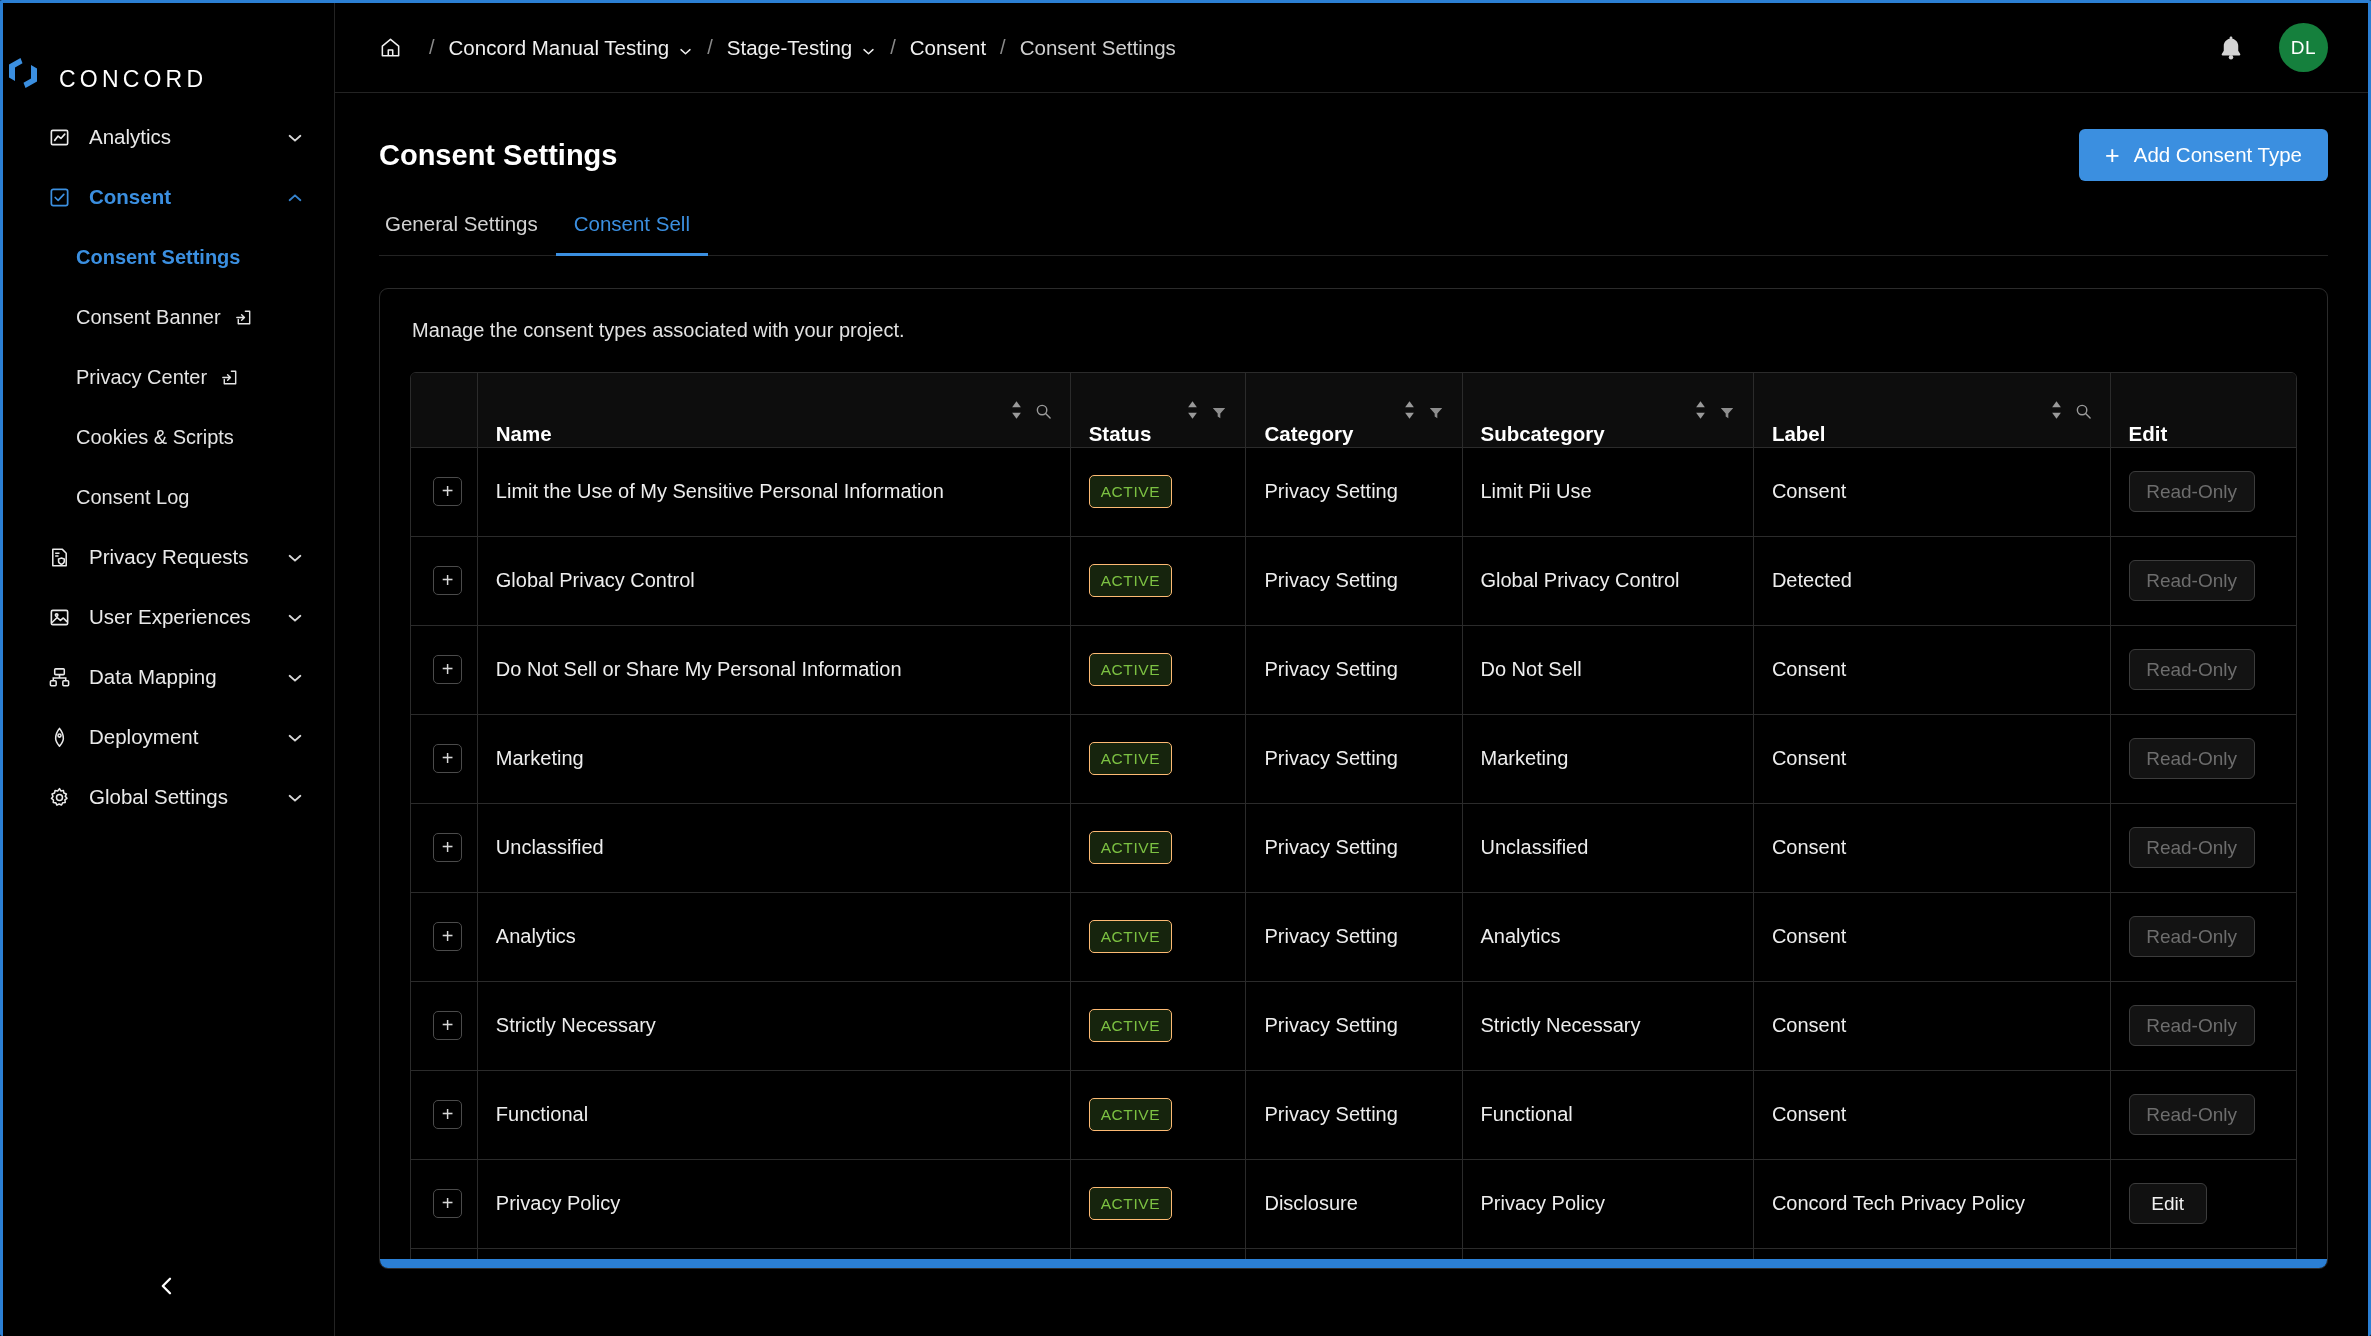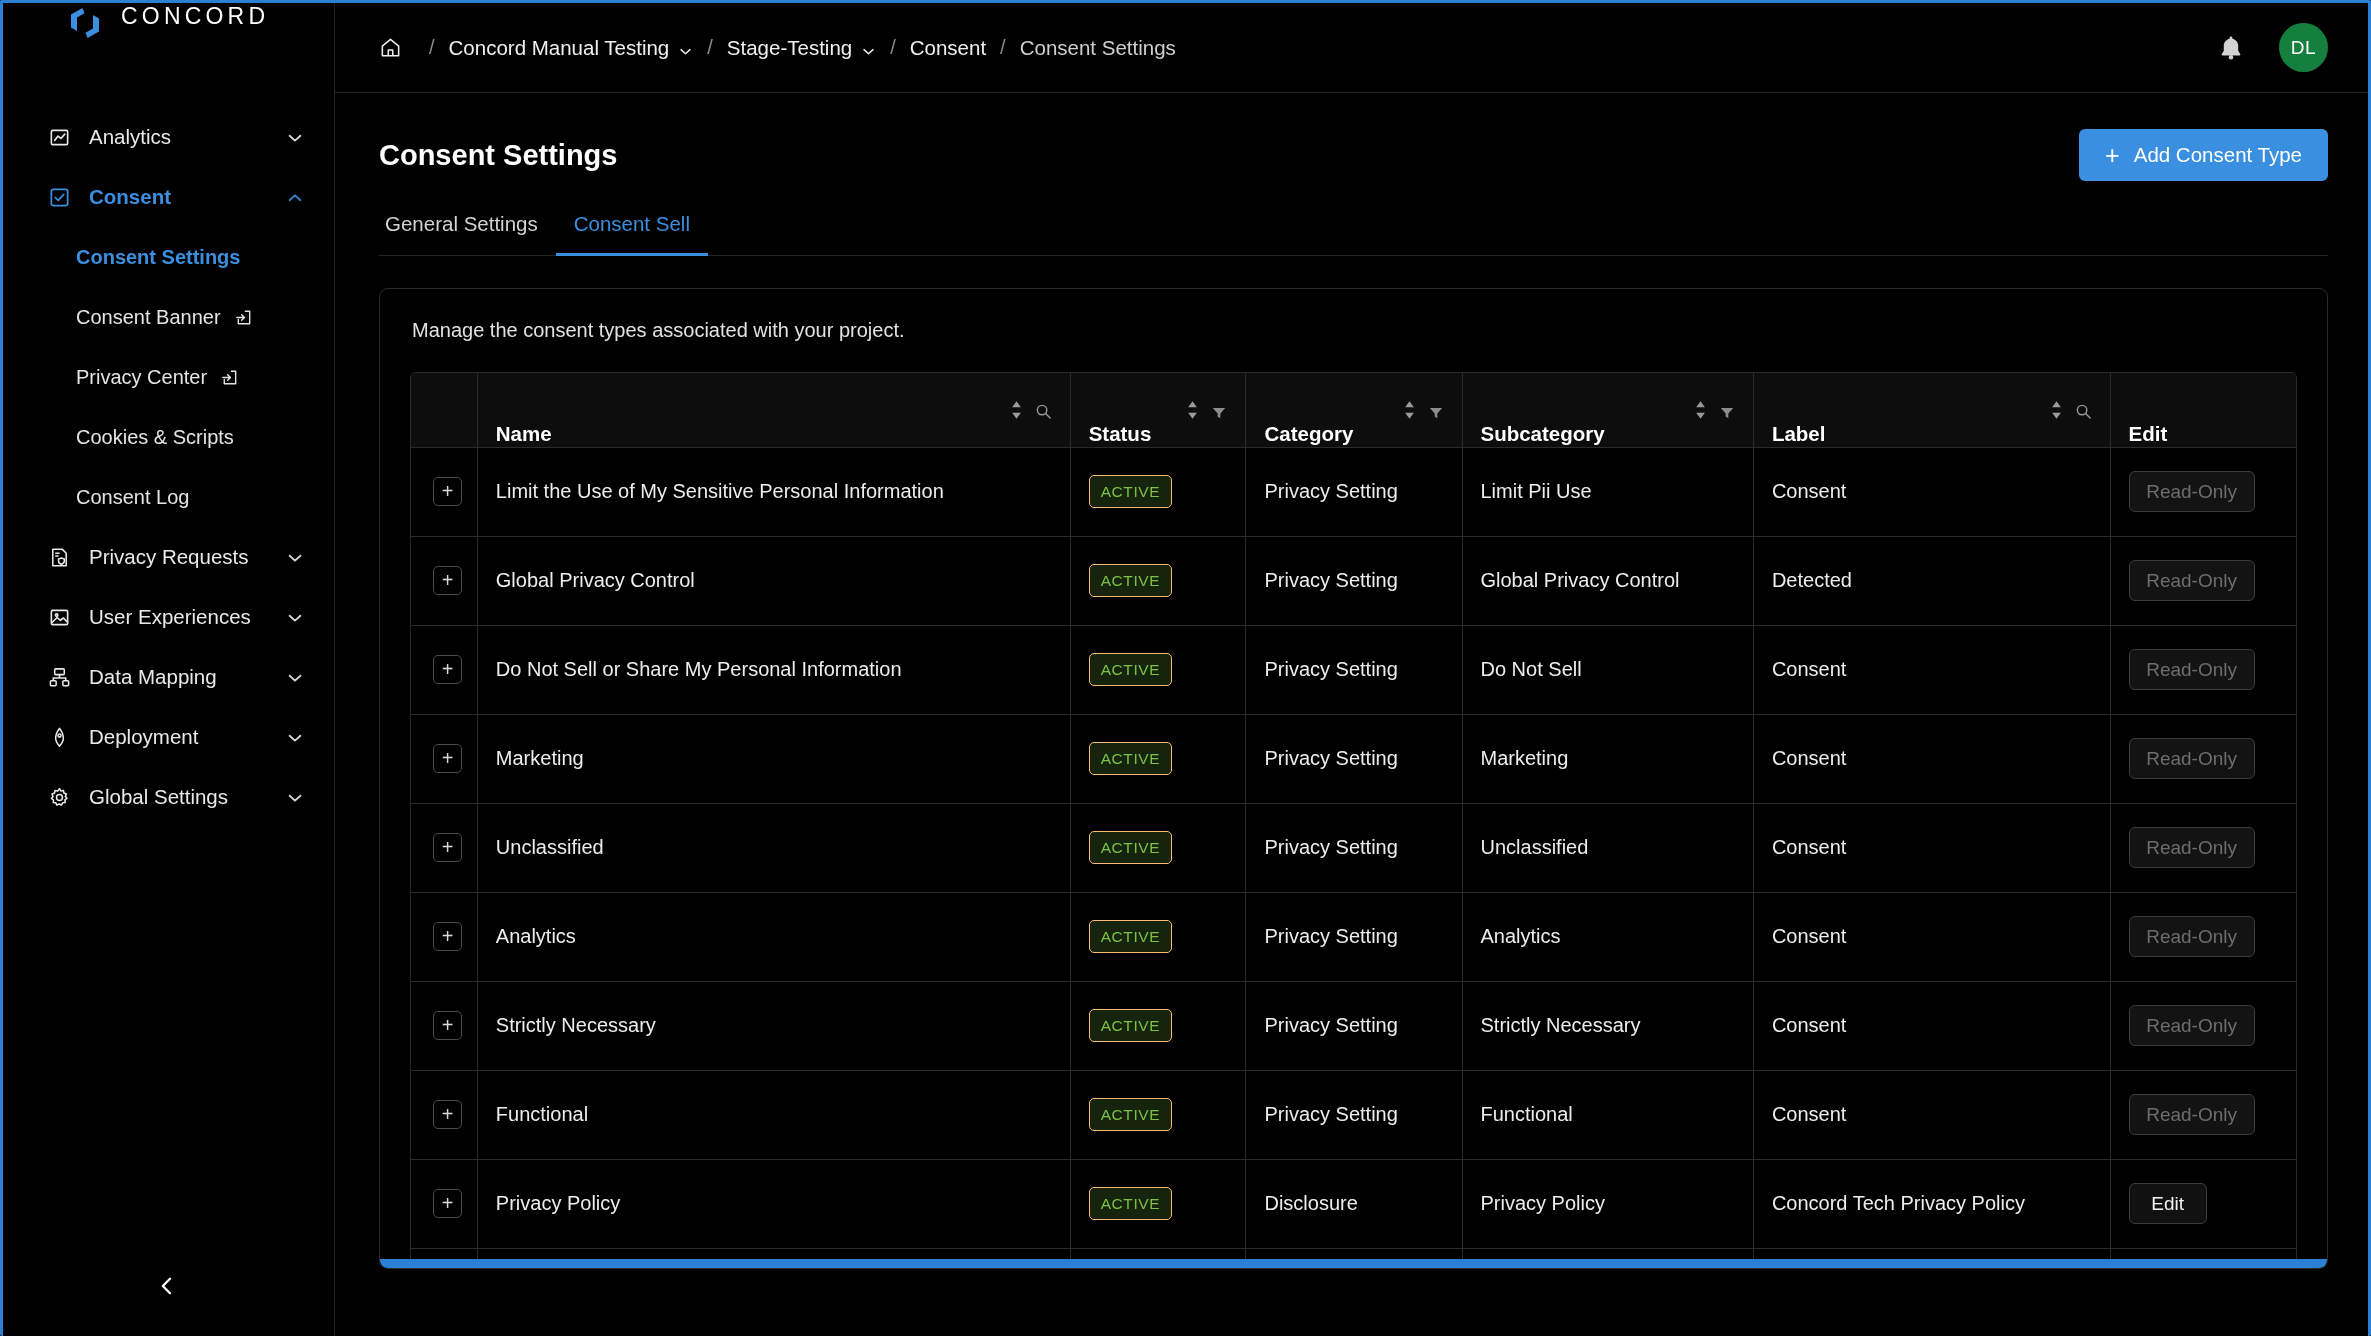--- a/index.html
+++ b/index.html
@@ -26,22 +26,21 @@
     height: 100%;
     background: #000000;
     border-right: 1px solid #232323;
     display: flex;
     flex-direction: column;
     position: relative;
   }
   .logo-row {
     height: 90px;
     display: flex;
-    align-items: flex-start;
-    padding-left: 62px;
+    align-items: flex-end;
     gap: 16px;
   }
   .logo-mark { width: 40px; height: 40px; flex: none; }
   .logo-text {
     color: #ffffff;
     font-size: 23px;
     letter-spacing: 4.2px;
     font-weight: 400;
   }
   .nav { padding-top: 14px; }

